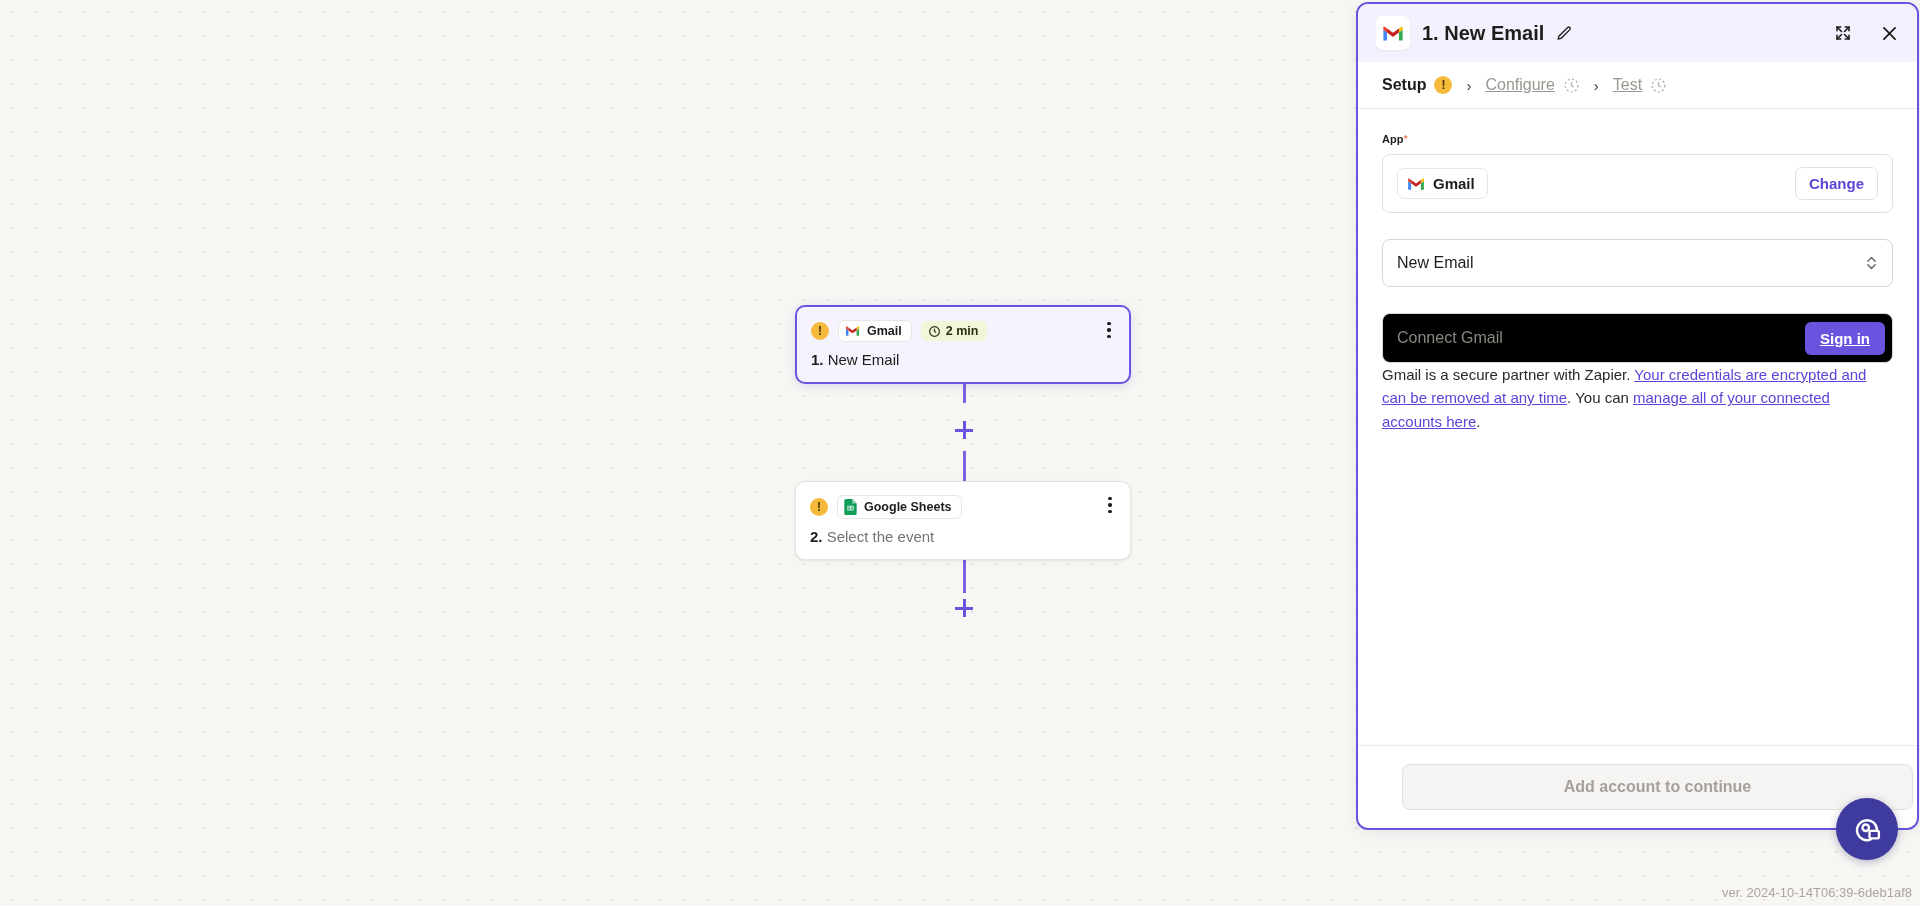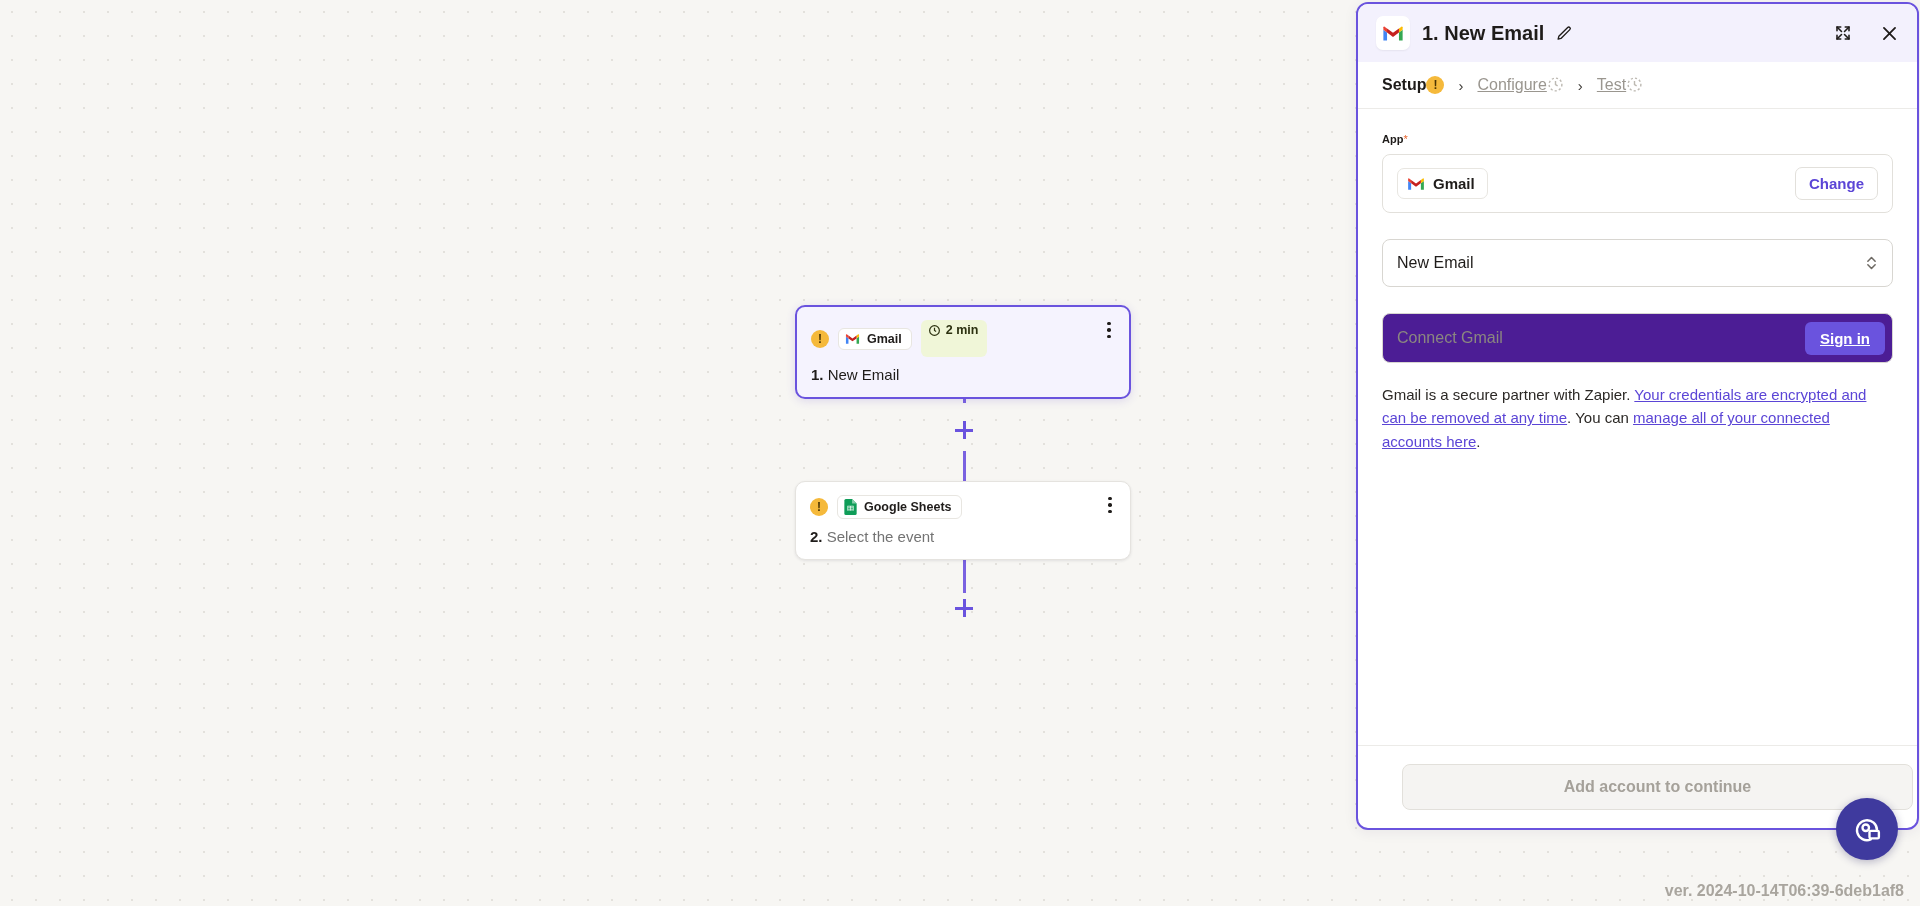--- a/index.html
+++ b/index.html
@@ -68,21 +68,21 @@
     font-weight: bold;
     color: #1f1c1a;
     white-space: nowrap;
   }
   .time-chip {
     display: inline-flex;
     align-items: center;
     gap: 5px;
     background: #f0f6d8;
     border-radius: 6px;
-    padding: 3px 9px 20px 7px;
+    padding: 3px 9px 3px 7px;
     font-size: 12.5px;
     font-weight: bold;
     color: #2c3110;
     white-space: nowrap;
   }
   .kebab {
     position: absolute;
     right: 12px;
     top: 14px;
     width: 16px; height: 18px;
@@ -165,21 +165,21 @@
   .hdr-icon { cursor: pointer; display: flex; align-items: center; justify-content: center; }
 
   .tabs {
     display: flex;
     align-items: center;
     gap: 14px;
     padding: 14px 24px 14px 24px;
     border-bottom: 1px solid #ecebe8;
     flex: none;
   }
-  .tab { display: flex; align-items: flex-start; gap: 0; font-size: 16px; cursor: pointer; }
+  .tab { display: flex; align-items: flex-end; gap: 8px; font-size: 16px; cursor: pointer; }
   .tab.active { color: #1f1c1a; font-weight: bold; }
   .tab.inactive { color: #9a968f; text-decoration: underline; }
   .tab-chevron { color: #3d3a36; font-size: 15px; }
   .tab-warn {
     width: 18px; height: 18px; border-radius: 50%;
     background: #f5b93b; color: #4a3403;
     font-size: 12px; font-weight: bold; line-height: 18px; text-align: center;
   }
 
   .panel-body {
@@ -242,22 +242,21 @@
   }
   .select-caret { margin-left: auto; color: #6e6a64; display: flex; flex-direction: column; line-height: 6px; font-size: 11px; }
 
   .account-box {
     border: 1px solid #d8d6d1;
     border-radius: 8px;
     height: 50px;
     display: flex;
     align-items: center;
     padding: 0 7px 0 14px;
-    margin-bottom: 20px;
-    background: #4c1d95;
+    background: #000000;
   }
   .account-placeholder { font-size: 16px; color: #8a8view; color: #8b8780; }
   .btn-signin {
     margin-left: auto;
     background: #6a53de;
     color: #fff;
     border: none;
     border-radius: 6px;
     padding: 8px 15px;
     font-size: 15px;
@@ -289,26 +288,25 @@
     font-size: 16px;
     font-weight: bold;
     font-family: inherit;
     cursor: not-allowed;
     margin-left: 20px;
   }
 
   
   #version {
     position: absolute;
-    right: 16px;
+    right: 8px;
     bottom: 6px;
-    font-size: 16px;
+    font-size: 13px;
     color: #a9a59e;
     white-space: nowrap;
-    font-weight: bold;
   }
   #support-btn {
     position: absolute;
     right: 22px;
     bottom: 46px;
     width: 62px; height: 62px;
     border-radius: 50%;
     background: #3f3a9e;
     display: flex;
     align-items: center;

